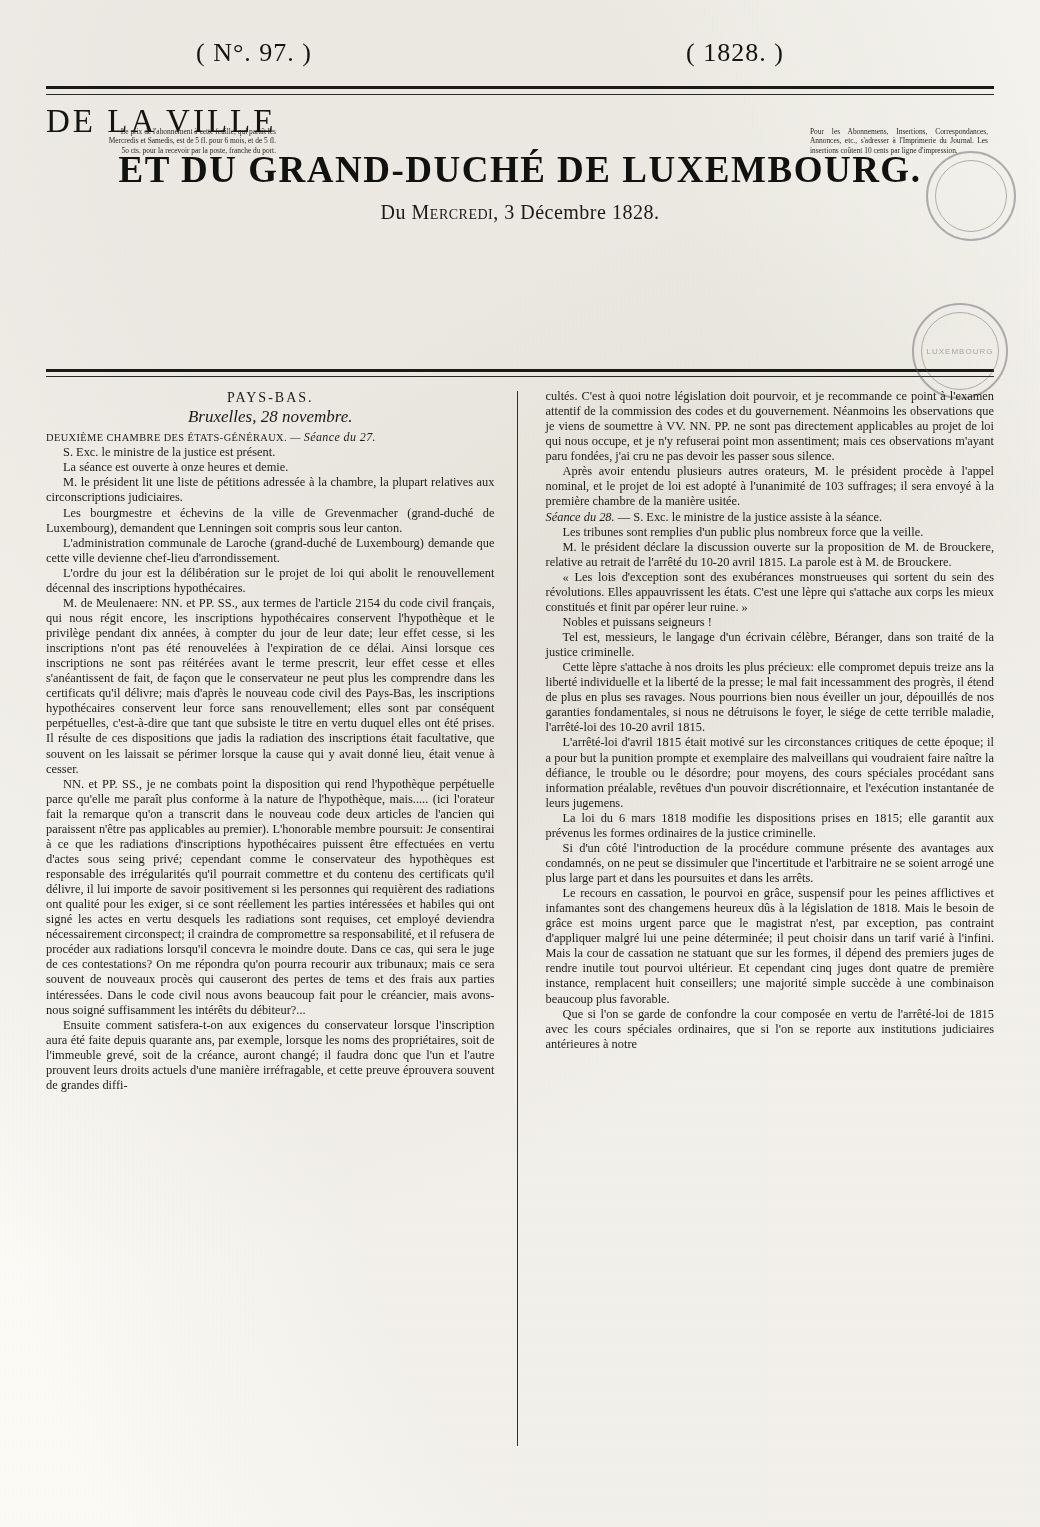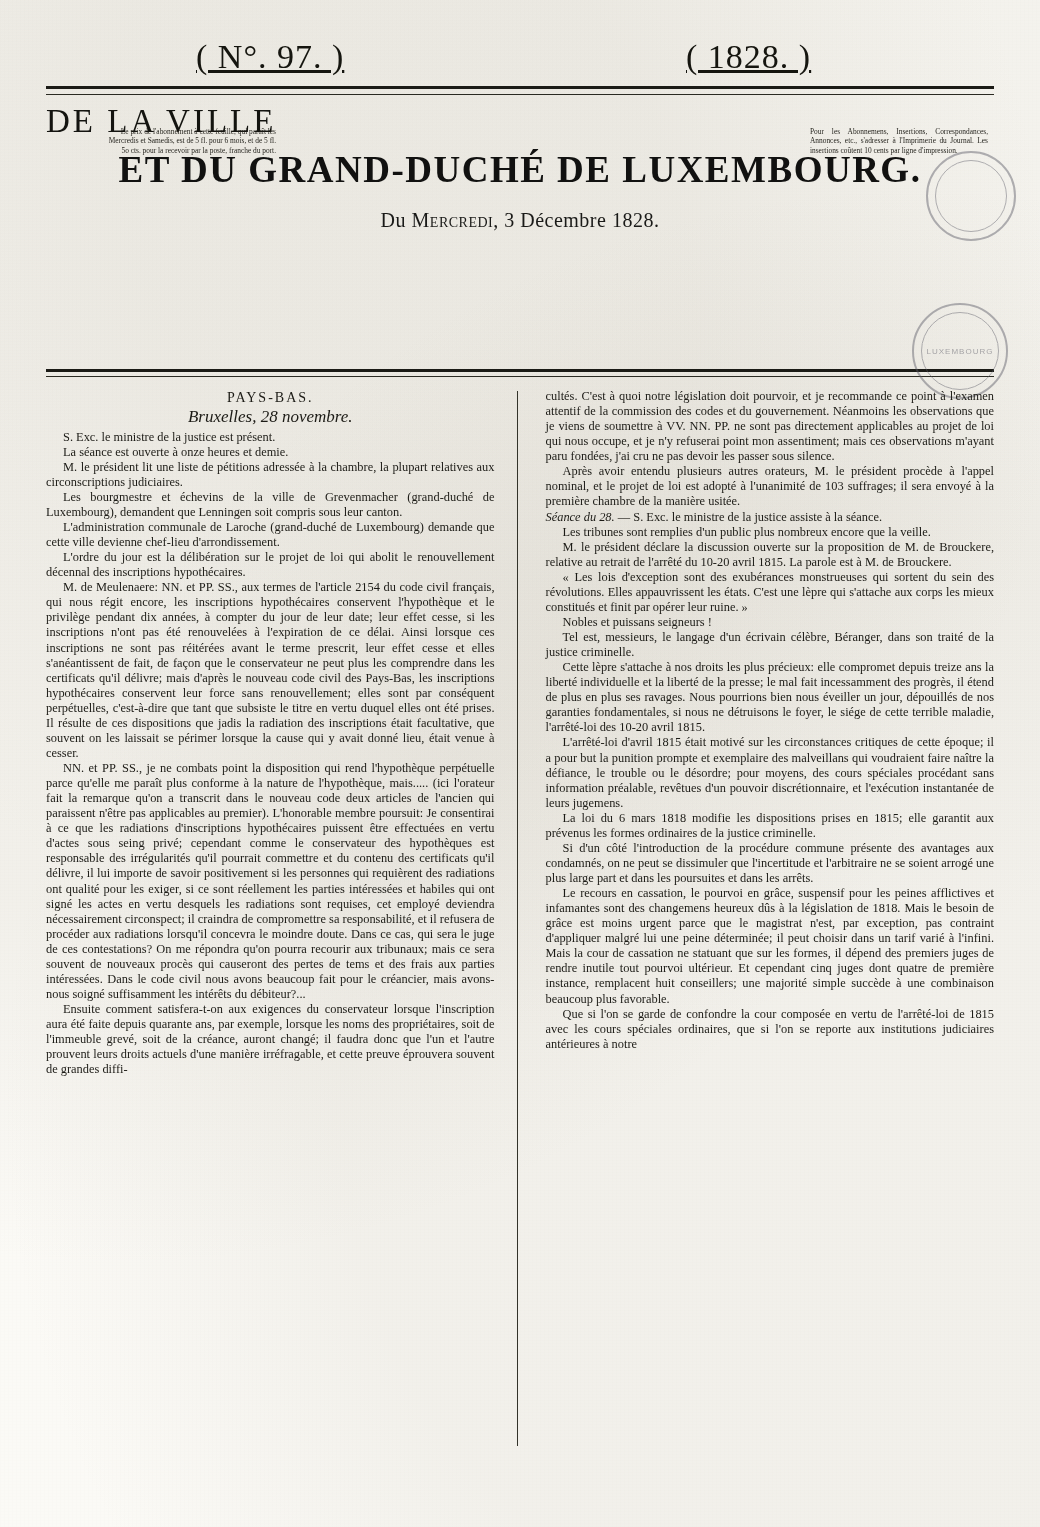--- a/index.html
+++ b/index.html
@@ -43,24 +43,23 @@
 
   
   .issue-row {
     position: relative;
     height: 52px;
   }
   .issue-no, .issue-year {
     position: absolute;
     top: 8px;
     font-family: "Liberation Serif", serif;
-    font-size: 34px;
+    font-size: 26px;
     letter-spacing: 1px;
     color: #15150f;
-    text-decoration: underline;
   }
   .issue-no { left: 150px; }
   .issue-year { left: 640px; }
 
   .rule-thick {
     height: 5px;
     border-top: 3px solid #1b1b16;
     border-bottom: 1px solid #2a2a22;
     margin: 4px 0 2px 0;
   }
@@ -100,21 +99,21 @@
     text-align: center;
     font-size: 37px;
     letter-spacing: 1.5px;
     font-weight: 700;
     margin-top: 8px;
     color: #111110;
   }
   .title-date {
     text-align: center;
     font-size: 20px;
-    margin-top: 18px;
+    margin-top: 10px;
     letter-spacing: .5px;
   }
   .title-date .sc { font-variant: small-caps; }
 
   .rule-foot {
     border-top: 3px solid #1b1b16;
     border-bottom: 1px solid #2a2a22;
     height: 4px;
     margin: 16px 0 12px 0;
   }
@@ -226,40 +225,44 @@
       </div>
     </div>
 
     <div class="rule-foot"></div>
 
     <div class="columns">
 
       <div class="col left">
         <div class="section-title">PAYS-BAS.</div>
         <div class="place-line">Bruxelles, 28 novembre.</div>
+        <div class="chamber-line">
+          <span>DEUXIÈME CHAMBRE DES ÉTATS-GÉNÉRAUX. —</span>
+          <i>Séance du 27.</i>
+        </div>
         <p>S. Exc. le ministre de la justice est présent.</p>
         <p>La séance est ouverte à onze heures et demie.</p>
         <p>M. le président lit une liste de pétitions adressée à la chambre, la plupart relatives aux circonscriptions judiciaires.</p>
         <p>Les bourgmestre et échevins de la ville de Grevenmacher (grand-duché de Luxembourg), demandent que Lenningen soit compris sous leur canton.</p>
         <p>L'administration communale de Laroche (grand-duché de Luxembourg) demande que cette ville devienne chef-lieu d'arrondissement.</p>
         <p>L'ordre du jour est la délibération sur le projet de loi qui abolit le renouvellement décennal des inscriptions hypothécaires.</p>
         <p>M. de Meulenaere: NN. et PP. SS., aux termes de l'article 2154 du code civil français, qui nous régit encore, les inscriptions hypothécaires conservent l'hypothèque et le privilège pendant dix années, à compter du jour de leur date; leur effet cesse, si les inscriptions n'ont pas été renouvelées à l'expiration de ce délai. Ainsi lorsque ces inscriptions ne sont pas réitérées avant le terme prescrit, leur effet cesse et elles s'anéantissent de fait, de façon que le conservateur ne peut plus les comprendre dans les certificats qu'il délivre; mais d'après le nouveau code civil des Pays-Bas, les inscriptions hypothécaires conservent leur force sans renouvellement; elles sont par conséquent perpétuelles, c'est-à-dire que tant que subsiste le titre en vertu duquel elles ont été prises. Il résulte de ces dispositions que jadis la radiation des inscriptions était facultative, que souvent on les laissait se périmer lorsque la cause qui y avait donné lieu, était venue à cesser.</p>
         <p>NN. et PP. SS., je ne combats point la disposition qui rend l'hypothèque perpétuelle parce qu'elle me paraît plus conforme à la nature de l'hypothèque, mais..... (ici l'orateur fait la remarque qu'on a transcrit dans le nouveau code deux articles de l'ancien qui paraissent n'être pas applicables au premier). L'honorable membre poursuit: Je consentirai à ce que les radiations d'inscriptions hypothécaires puissent être effectuées en vertu d'actes sous seing privé; cependant comme le conservateur des hypothèques est responsable des irrégularités qu'il pourrait commettre et du contenu des certificats qu'il délivre, il lui importe de savoir positivement si les personnes qui requièrent des radiations ont qualité pour les exiger, si ce sont réellement les parties intéressées et habiles qui ont signé les actes en vertu desquels les radiations sont requises, cet employé deviendra nécessairement circonspect; il craindra de compromettre sa responsabilité, et il refusera de procéder aux radiations lorsqu'il concevra le moindre doute. Dans ce cas, qui sera le juge de ces contestations? On me répondra qu'on pourra recourir aux tribunaux; mais ce sera souvent de nouveaux procès qui causeront des pertes de tems et des frais aux parties intéressées. Dans le code civil nous avons beaucoup fait pour le créancier, mais avons-nous soigné suffisamment les intérêts du débiteur?...</p>
         <p>Ensuite comment satisfera-t-on aux exigences du conservateur lorsque l'inscription aura été faite depuis quarante ans, par exemple, lorsque les noms des propriétaires, soit de l'immeuble grevé, soit de la créance, auront changé; il faudra donc que l'un et l'autre prouvent leurs droits actuels d'une manière irréfragable, et cette preuve éprouvera souvent de grandes diffi-</p>
       </div>
 
       <div class="col-divider"></div>
 
       <div class="col right">
         <p class="noindent">cultés. C'est à quoi notre législation doit pourvoir, et je recommande ce point à l'examen attentif de la commission des codes et du gouvernement. Néanmoins les observations que je viens de soumettre à VV. NN. PP. ne sont pas directement applicables au projet de loi qui nous occupe, et je n'y refuserai point mon assentiment; mais ces observations m'ayant paru fondées, j'ai cru ne pas devoir les passer sous silence.</p>
         <p>Après avoir entendu plusieurs autres orateurs, M. le président procède à l'appel nominal, et le projet de loi est adopté à l'unanimité de 103 suffrages; il sera envoyé à la première chambre de la manière usitée.</p>
         <p class="noindent">
           <em class="it">Séance du 28.</em><span> — S. Exc. le ministre de la justice assiste à la séance.</span>
         </p>
-        <p>Les tribunes sont remplies d'un public plus nombreux encore que la veille.</p>
+        <p>Les tribunes sont remplies d'un public plus nombreux force que la veille.</p>
         <p>M. le président déclare la discussion ouverte sur la proposition de M. de Brouckere, relative au retrait de l'arrêté du 10-20 avril 1815. La parole est à M. de Brouckere.</p>
         <p>« Les lois d'exception sont des exubérances monstrueuses qui sortent du sein des révolutions. Elles appauvrissent les états. C'est une lèpre qui s'attache aux corps les mieux constitués et finit par opérer leur ruine. »</p>
         <p>Nobles et puissans seigneurs !</p>
         <p>Tel est, messieurs, le langage d'un écrivain célèbre, Béranger, dans son traité de la justice criminelle.</p>
         <p>Cette lèpre s'attache à nos droits les plus précieux: elle compromet depuis treize ans la liberté individuelle et la liberté de la presse; le mal fait incessamment des progrès, il étend de plus en plus ses ravages. Nous pourrions bien nous éveiller un jour, dépouillés de nos garanties fondamentales, si nous ne détruisons le foyer, le siége de cette terrible maladie, l'arrêté-loi des 10-20 avril 1815.</p>
         <p>L'arrêté-loi d'avril 1815 était motivé sur les circonstances critiques de cette époque; il a pour but la punition prompte et exemplaire des malveillans qui voudraient faire naître la défiance, le trouble ou le désordre; pour moyens, des cours spéciales procédant sans information préalable, revêtues d'un pouvoir discrétionnaire, et l'exécution instantanée de leurs jugemens.</p>
         <p>La loi du 6 mars 1818 modifie les dispositions prises en 1815; elle garantit aux prévenus les formes ordinaires de la justice criminelle.</p>
         <p>Si d'un côté l'introduction de la procédure commune présente des avantages aux condamnés, on ne peut se dissimuler que l'incertitude et l'arbitraire ne se soient arrogé une plus large part et dans les poursuites et dans les arrêts.</p>
         <p>Le recours en cassation, le pourvoi en grâce, suspensif pour les peines afflictives et infamantes sont des changemens heureux dûs à la législation de 1818. Mais le besoin de grâce est moins urgent parce que le magistrat n'est, par exception, pas contraint d'appliquer malgré lui une peine déterminée; il peut choisir dans un tarif varié à l'infini. Mais la cour de cassation ne statuant que sur les formes, il dépend des premiers juges de rendre inutile tout pourvoi ultérieur. Et cependant cinq juges dont quatre de première instance, remplacent huit conseillers; une majorité simple succède à une combinaison beaucoup plus favorable.</p>
         <p>Que si l'on se garde de confondre la cour composée en vertu de l'arrêté-loi de 1815 avec les cours spéciales ordinaires, que si l'on se reporte aux institutions judiciaires antérieures à notre</p>

